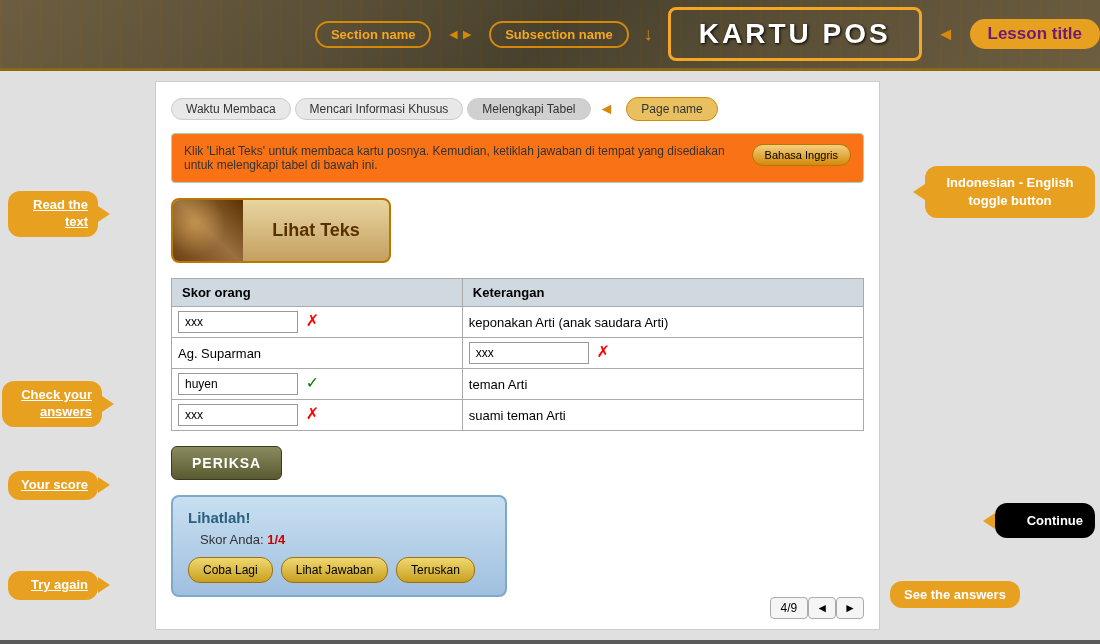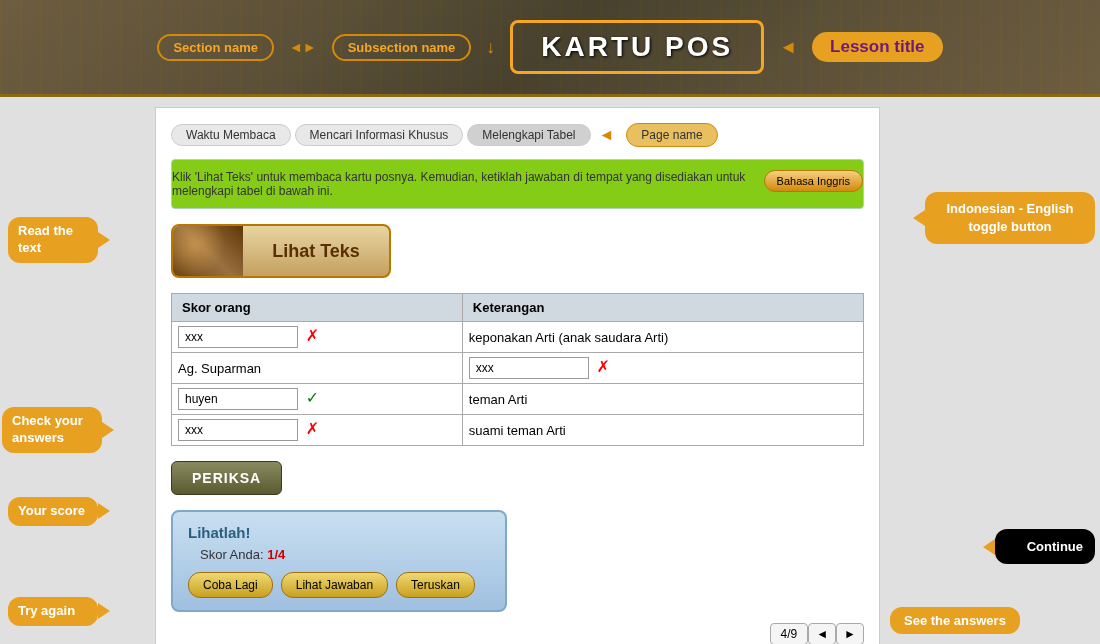--- a/index.html
+++ b/index.html
@@ -1,24 +1,24 @@
 <!DOCTYPE html>
 <html><head>
   <meta charset="utf-8">
   <style>
     * { box-sizing: border-box; margin: 0; padding: 0; }
     body { font-family: Arial, sans-serif; background: #5a5a5a; width: 1100px; height: 644px; overflow: hidden; position: relative; }
 
     
     .header {
       background: linear-gradient(180deg, #6b6b6b 0%, #4a4a4a 50%, #3a3a3a 100%);
-      height: 97px;
+      height: 71px;
       display: flex;
       align-items: center;
-      justify-content: center;
+      justify-content: flex-end;
       position: relative;
       border-bottom: 3px solid #8B6914;
       background-image: repeating-linear-gradient(90deg, rgba(139,105,20,0.3) 0px, rgba(139,105,20,0.3) 2px, transparent 2px, transparent 20px);
     }
     .header-bg {
       position: absolute; top: 0; left: 0; right: 0; bottom: 0;
       background: linear-gradient(135deg, #7a6030 0%, #5a4820 30%, #3a3010 50%, #5a4820 70%, #7a6030 100%);
       opacity: 0.6;
     }
     .header-content {
@@ -68,22 +68,23 @@
     }
 
     .annotation-bubble {
       position: absolute;
       background: #E8A020;
       border-radius: 12px;
       padding: 6px 10px;
       color: #fff;
       font-size: 13px;
       font-weight: bold;
-      text-align: left;
+      text-align: right;
       line-height: 1.3;
+      text-decoration: underline;
     }
     .annotation-bubble::after {
       content: '';
       position: absolute;
       right: -12px;
       top: 50%;
       transform: translateY(-50%);
       width: 0; height: 0;
       border-top: 8px solid transparent;
       border-bottom: 8px solid transparent;
@@ -180,24 +181,24 @@
       border-radius: 20px;
       padding: 4px 14px;
       font-size: 12px;
       color: #333;
       margin-left: 8px;
     }
     .tab-arrow { color: #D4890A; font-size: 16px; margin-left: 4px; }
 
     
     .instruction-box {
-      background: #84cc16;
+      background: #f97316;
       border: 1px solid #a8d5b5;
       border-radius: 4px;
-      padding: 10px 0;
+      padding: 10px 12px;
       font-size: 12px;
       color: #333;
       display: flex;
       align-items: flex-start;
       justify-content: space-between;
       gap: 10px;
       margin-bottom: 15px;
     }
     .bahasa-btn {
       background: linear-gradient(180deg, #f5d080 0%, #d4890a 100%);
@@ -212,21 +213,21 @@
 
     
     .lihat-teks-btn {
       background: linear-gradient(180deg, #e8d5a0 0%, #c4a060 100%);
       border: 2px solid #b87800;
       border-radius: 8px;
       padding: 0;
       display: flex;
       align-items: center;
       width: 220px;
-      height: 54px;
+      height: 65px;
       cursor: pointer;
       overflow: hidden;
       margin-bottom: 15px;
     }
     .lihat-teks-img {
       width: 70px; height: 65px;
       background: linear-gradient(135deg, #8B6030 0%, #5a3a10 50%, #8B6030 100%);
       flex-shrink: 0;
       position: relative;
       overflow: hidden;

